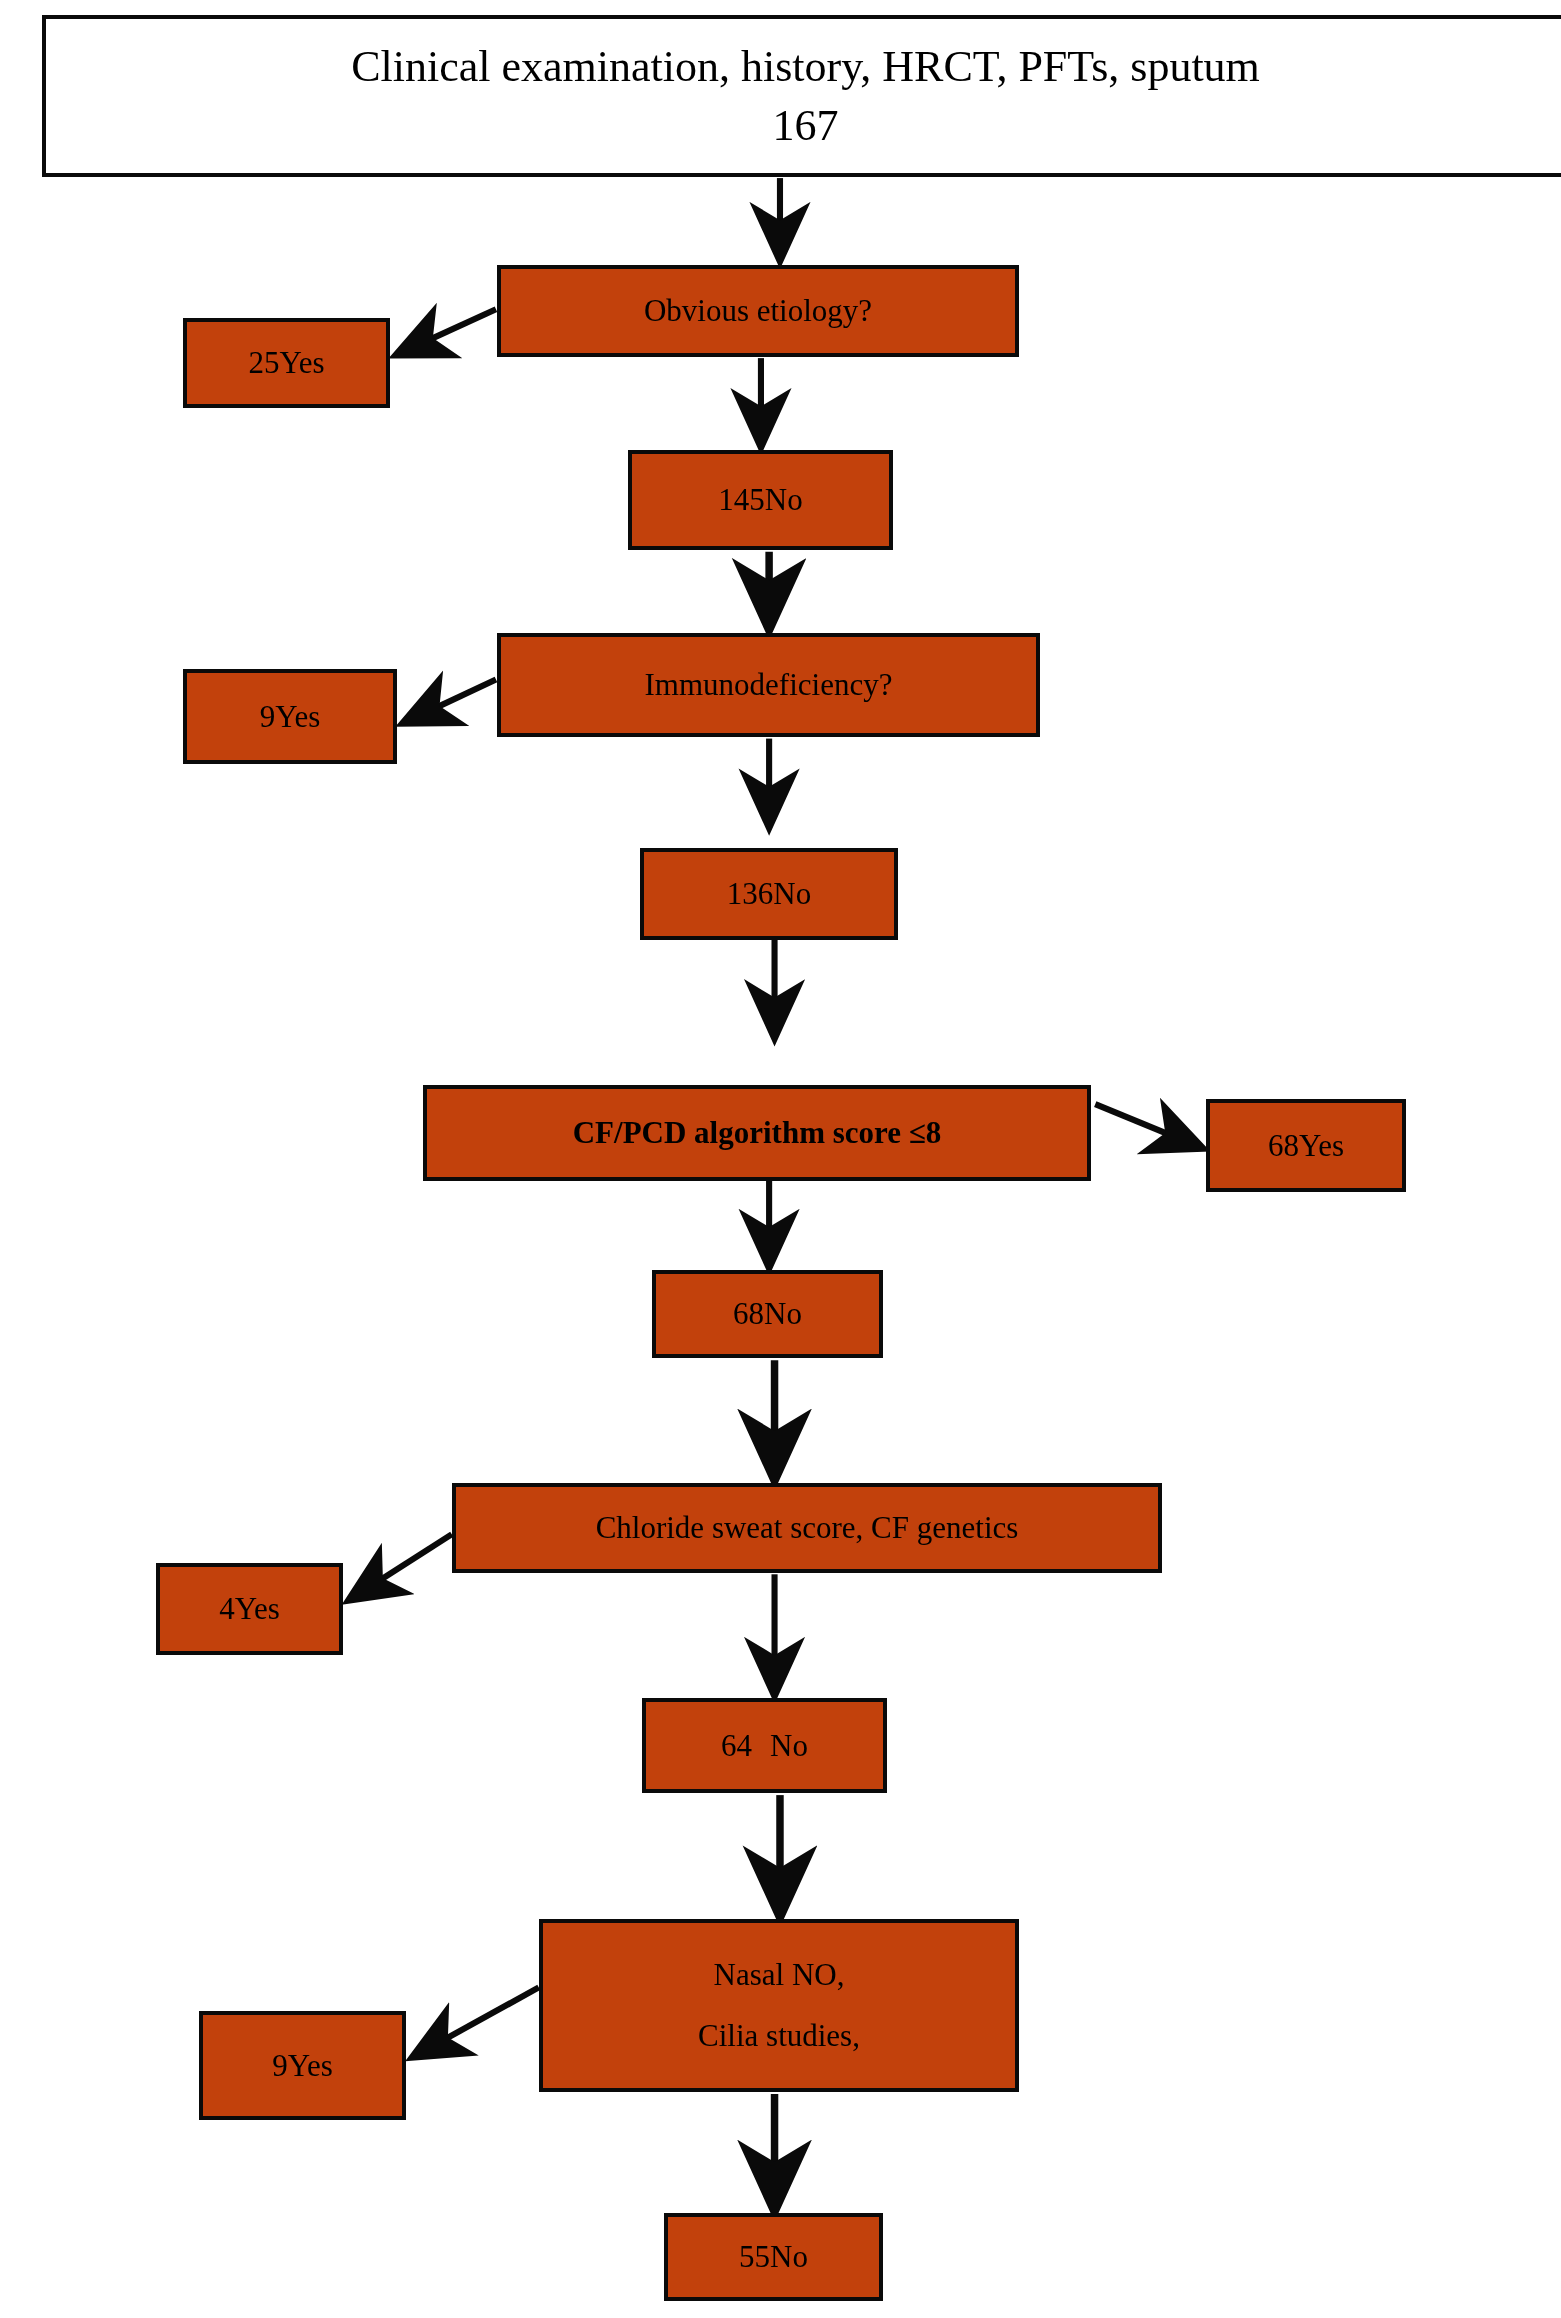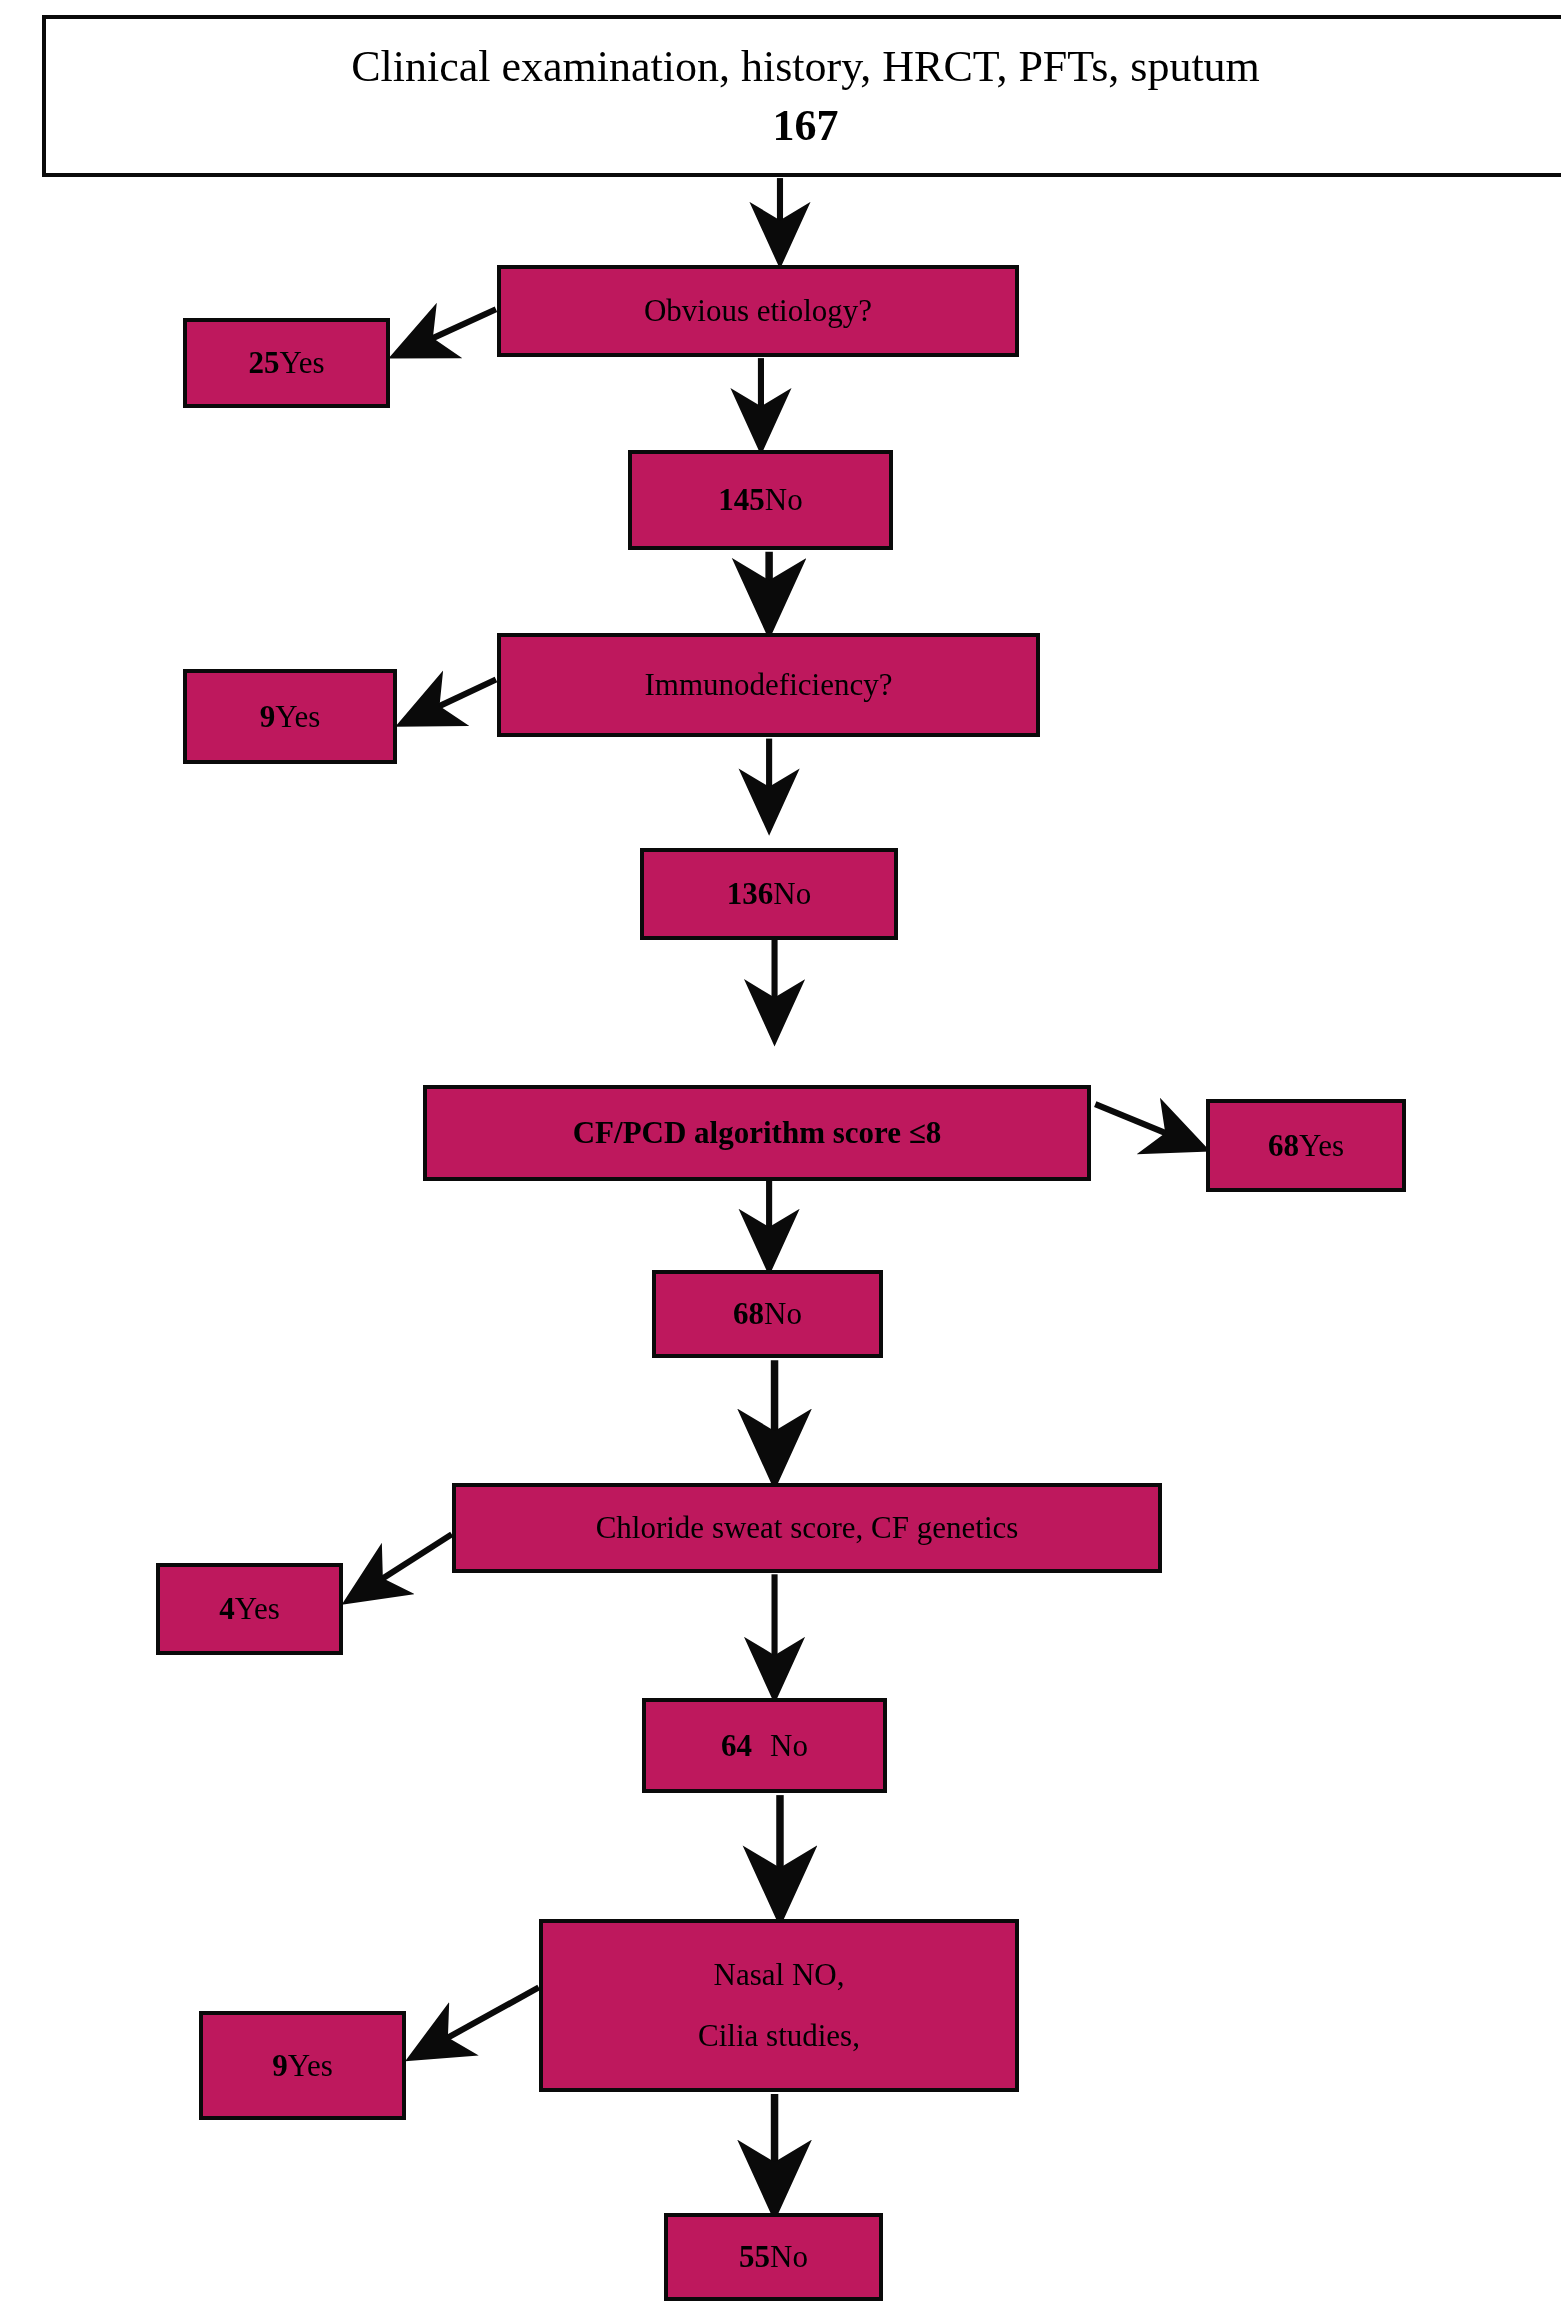--- a/index.html
+++ b/index.html
@@ -2,25 +2,25 @@
 <html style="font-size:11px"><head>
 <meta charset="utf-8">
 <style>
   html,body{margin:0;padding:0;background:#ffffff;}
   body{width:1562px;height:2319px;position:relative;overflow:hidden;
        font-family:"Liberation Serif","DejaVu Serif",serif;}
   #canvas{position:absolute;left:0;top:0;width:1562px;height:2319px;}
 
   .node{position:absolute;box-sizing:border-box;display:flex;
         align-items:center;justify-content:center;text-align:center;
-        border:4.1px solid #0a0a0a;background:#be185d;color:#000;
+        border:4.1px solid #0a0a0a;background:#c2410c;color:#000;
         font-size:31px;line-height:1.35;}
   .node.white{background:#ffffff;border-width:4.8px;}
   .node.root{flex-direction:column;font-size:44px;margin-left:25px;}
-  .node b{font-weight:bold;}
+  .node b{font-weight:normal;}
   .node .lbl{display:block;}
   .node.bold{font-weight:bold;}
   .node.two-line{flex-direction:column;justify-content:center;}
   .node.two-line .lbl{margin:9.5px 0;}
 
   svg.edges{position:absolute;left:0;top:0;width:1562px;height:2319px;
             pointer-events:none;}
 </style>
 </head>
 <body>

